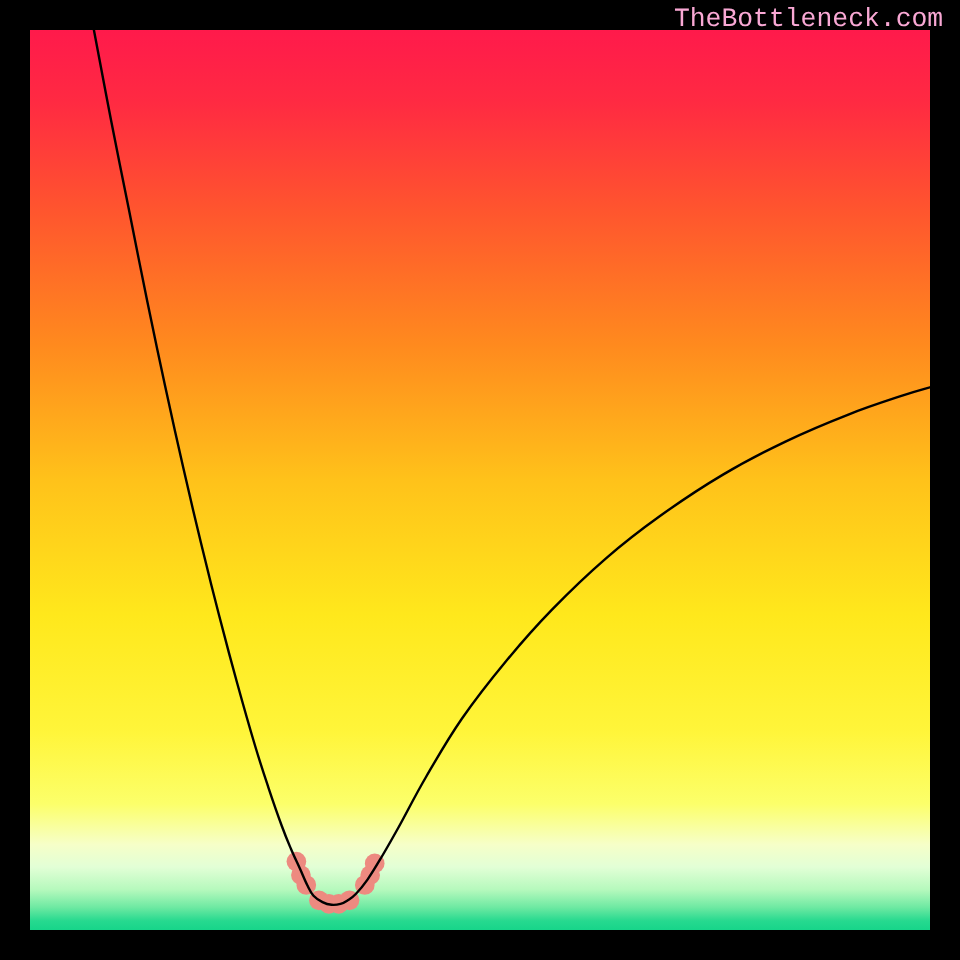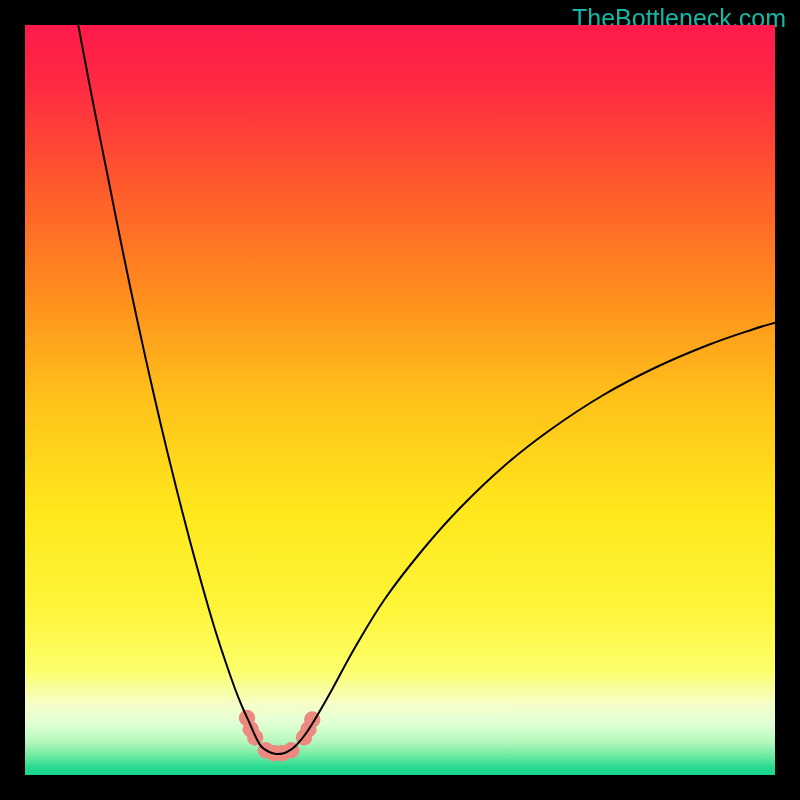--- a/index.html
+++ b/index.html
@@ -7,23 +7,23 @@
   .frame {
     position: relative;
     width: 800px;
     height: 800px;
     background: #000;
   }
   .watermark {
     position: absolute;
     top: 4px;
     right: 14px;
-    font-family: Liberation Sans, sans-serif;
-    font-size: 25px;
-    color: #14b8a6;
+    font-family: Liberation Mono, monospace;
+    font-size: 22px;
+    color: #f9a8d4;
     letter-spacing: 0px;
     font-weight: 500;
   }
   .plot {
     position: absolute;
     left: 25px;
     top: 25px;
     width: 750px;
     height: 750px;
   }

